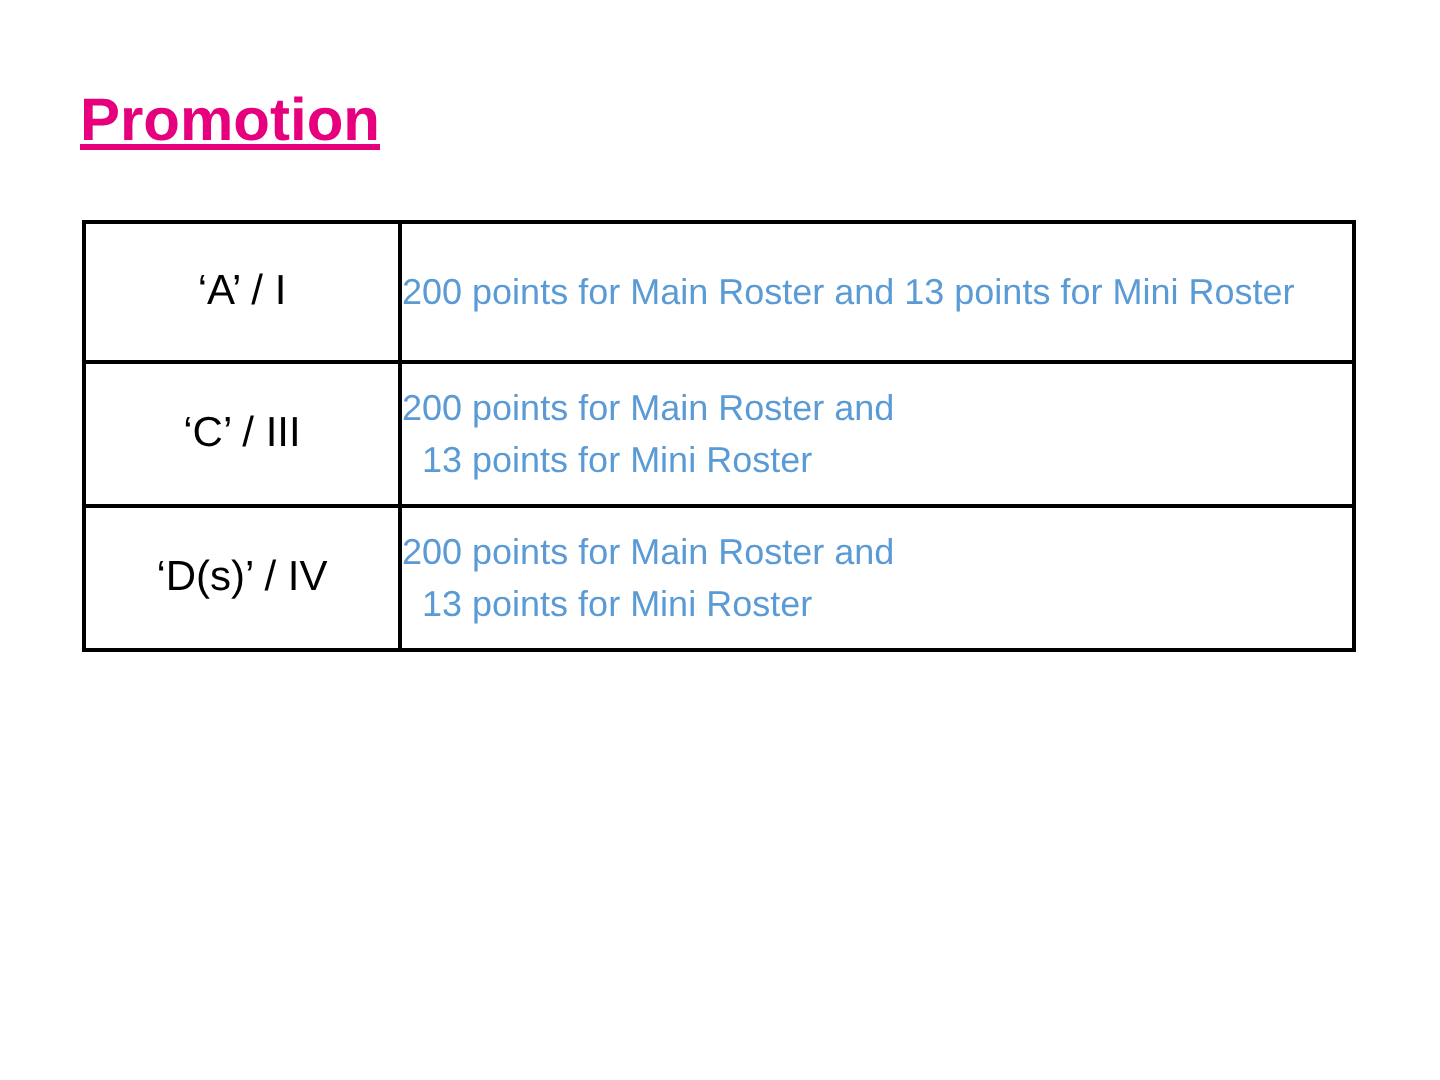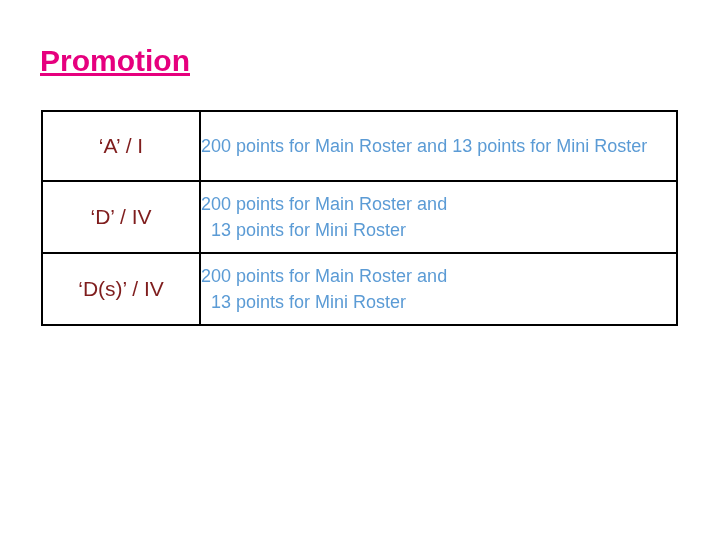--- a/index.html
+++ b/index.html
@@ -57,21 +57,21 @@
     line-height: 1.18;
     height: 66px;
     box-sizing: border-box;
     vertical-align: top;
   }
   .head-blank {
     height: 66px;
   }
   .cat-cell {
     font-size: 21px;
-    color: #7f1d1d;
+    color: #000000;
     text-align: center;
     padding: 6px 4px;
     line-height: 1.25;
   }
   .desc-cell {
     font-size: 18px;
     color: #5b9bd5;
     text-align: left;
     padding: 8px 8px 8px 10px;
     line-height: 1.45;
@@ -117,28 +117,28 @@
 
         <tr class="r-a">
           <td class="cat-cell">‘A’ / I</td>
           <td class="desc-cell wrap-nat">
             <span>200 points for Main Roster and 13 points</span>
             <span>for Mini Roster</span>
           </td>
         </tr>
 
 
-
-        <tr class="r-d">
-          <td class="cat-cell">‘D’ / IV</td>
+        <tr class="r-c">
+          <td class="cat-cell">‘C’ / III</td>
           <td class="desc-cell">
             <span>200 points for Main Roster and</span>
             <span class="line2">13 points for Mini Roster</span>
           </td>
         </tr>
+
 
         <tr class="r-e">
           <td class="cat-cell">‘D(s)’ / IV</td>
           <td class="desc-cell">
             <span>200 points for Main Roster and</span>
             <span class="line2">13 points for Mini Roster</span>
           </td>
         </tr>
       </tbody>
     </table>

